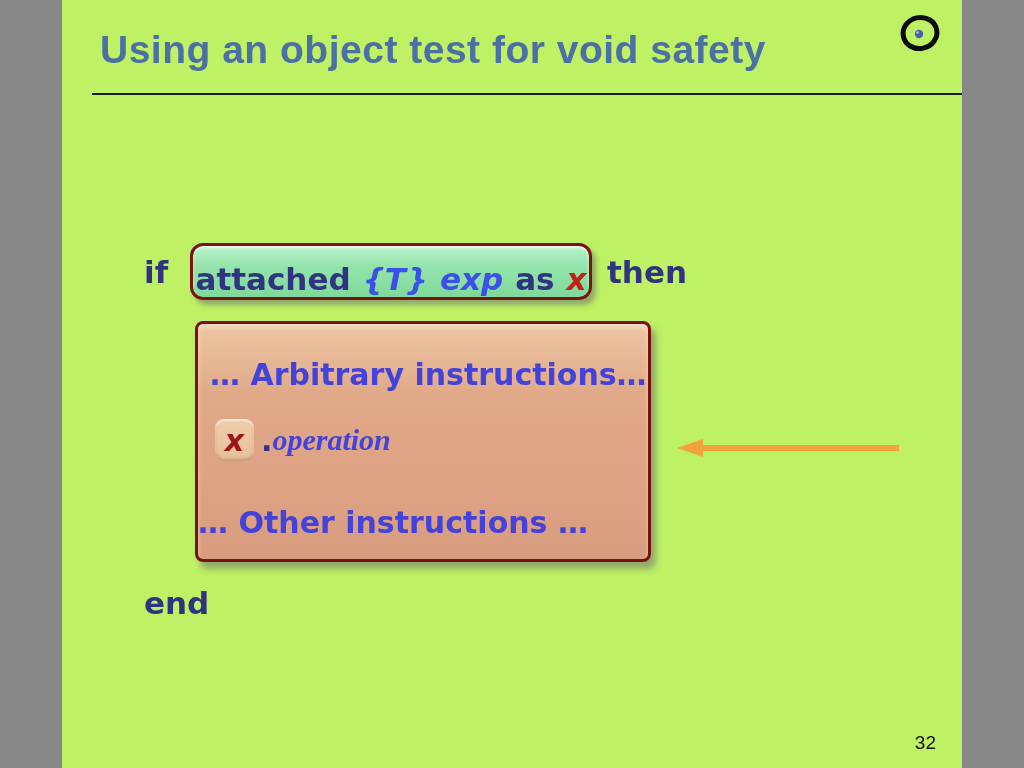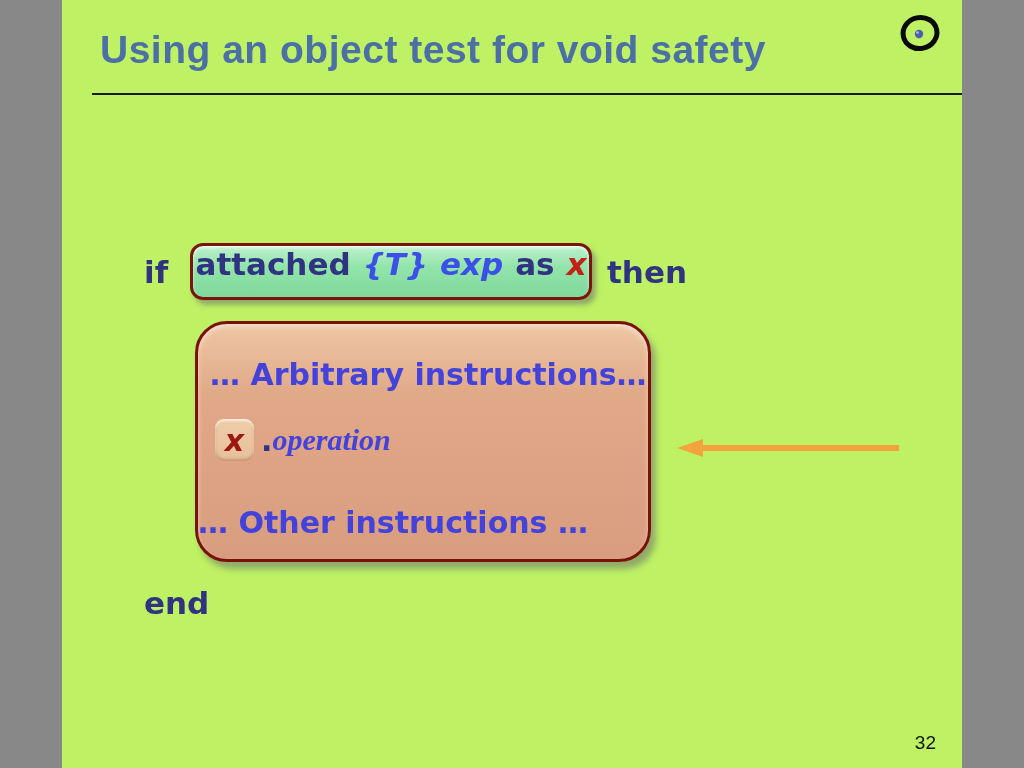--- a/index.html
+++ b/index.html
@@ -72,32 +72,32 @@
   .object-test-box {
     position: absolute;
     left: 128px; top: 243px;
     width: 402px; height: 57px;
     border: 3px solid #7a150d;
     border-radius: 13px;
     background: linear-gradient(180deg, #bdf1cc 0%, #93e4ab 40%, #7fd99b 100%);
     box-shadow: 4px 5px 5px rgba(110,110,110,0.55),
                 inset 0 2px 3px rgba(255,255,255,0.7);
     display: flex;
-    align-items: flex-start;
+    align-items: flex-end;
     justify-content: center;
     gap: 12px;
   }
   .object-test-box .kw { font-size: 31px; }
 
   .scope-box {
     position: absolute;
     left: 133px; top: 321px;
     width: 456px; height: 241px;
     border: 3px solid #7a120c;
-    border-radius: 32px;
+    border-radius: 8px;
     background: linear-gradient(180deg, #eec6a4 0%, #e0a988 30%, #dda183 70%, #d89c7e 100%);
     box-shadow: 5px 7px 6px rgba(110,110,110,0.55),
                 inset 0 3px 5px rgba(255,255,255,0.45);
   }
   .instr-line1 { position: absolute; left: 12px; top: 33px; }
   .instr-line2 { position: absolute; left: 17px; top: 95px; display: flex; align-items: center; }
   .instr-line3 { position: absolute; left: 0; top: 181px; }
 
   .x-chip {
     display: inline-flex;

